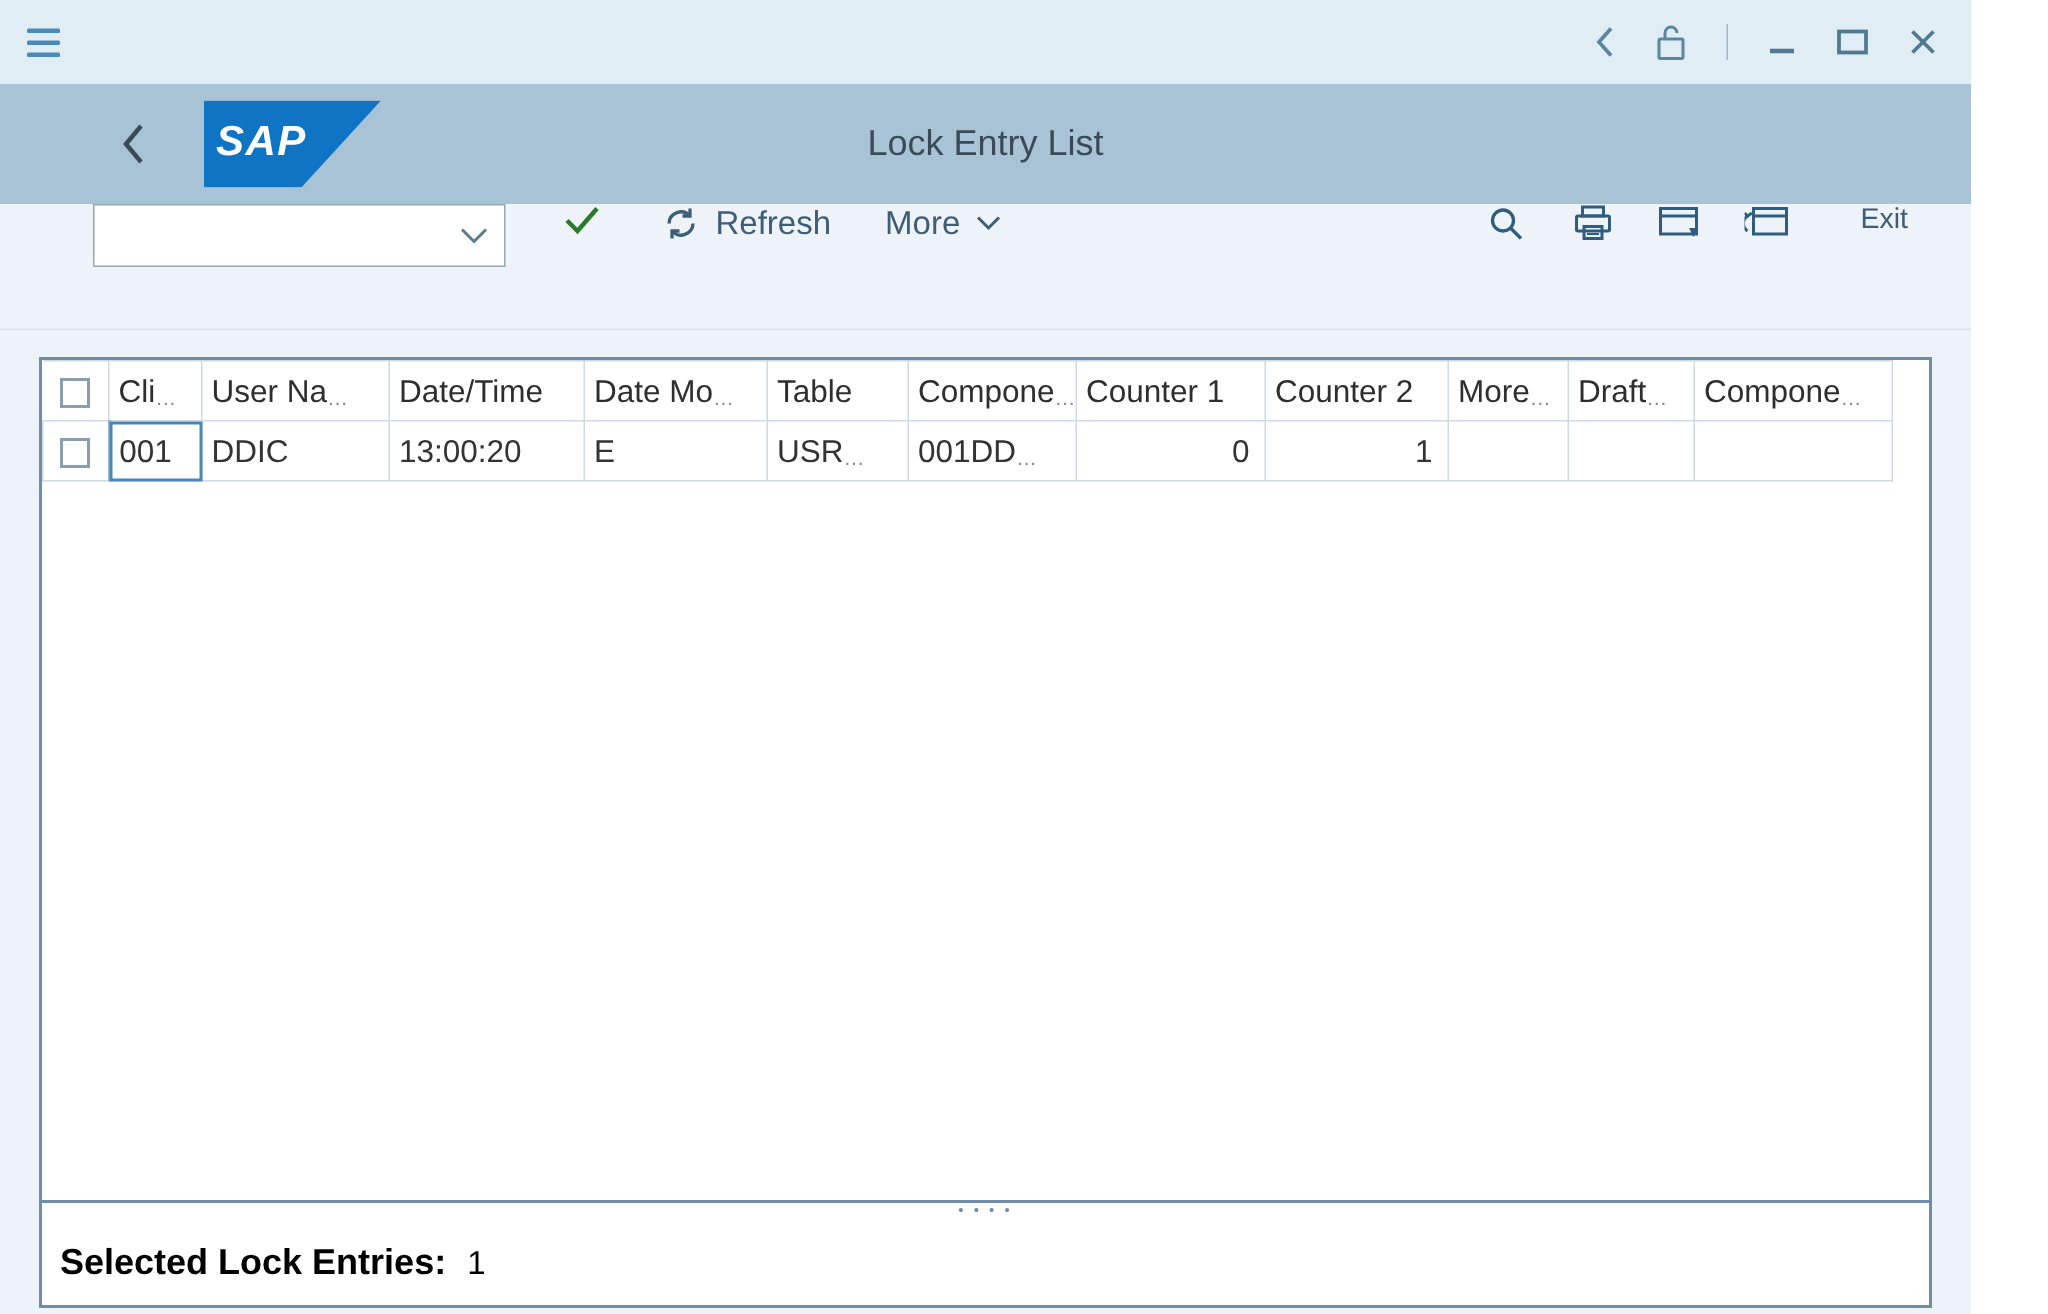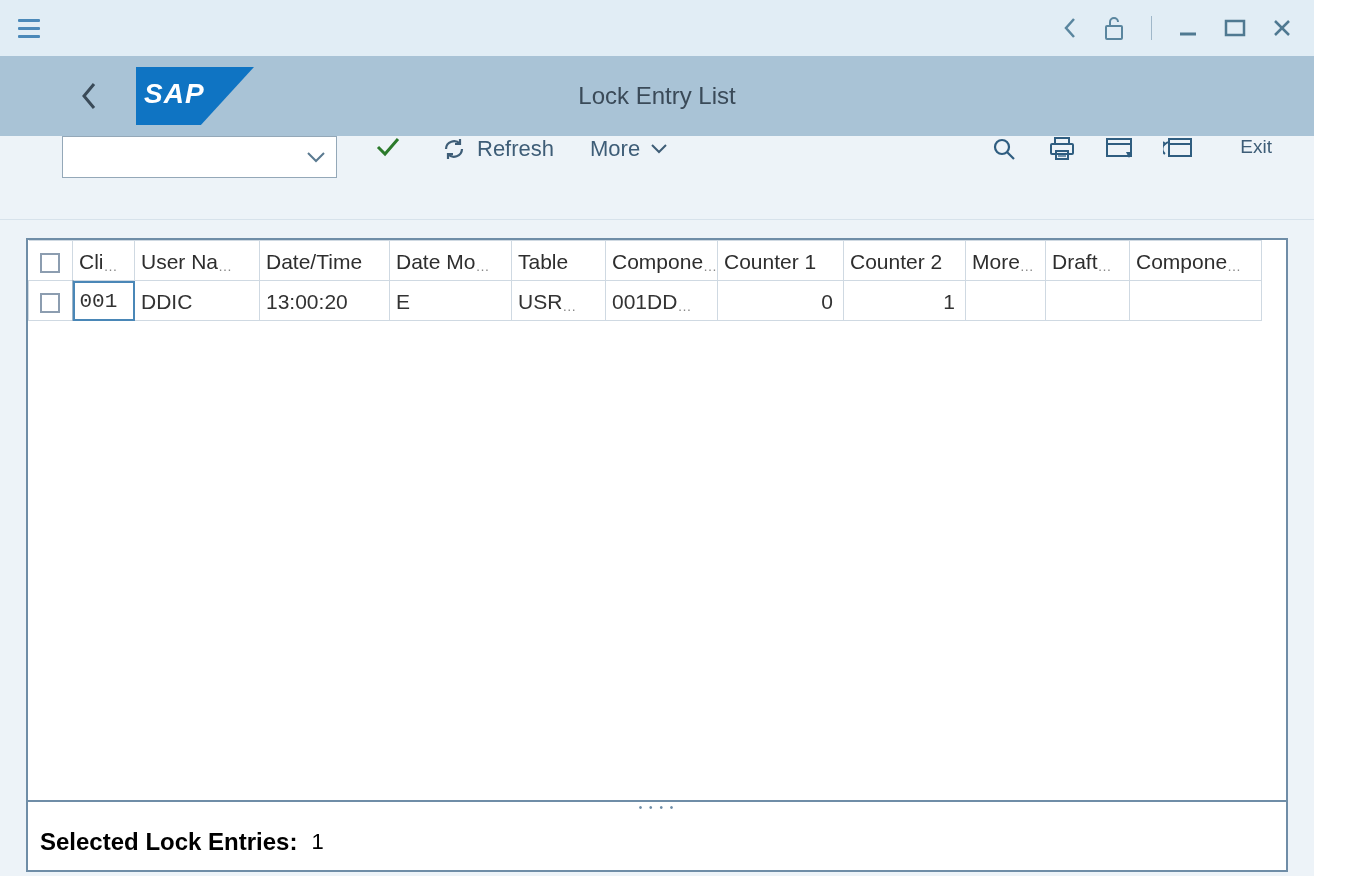--- a/index.html
+++ b/index.html
@@ -113,21 +113,21 @@
   td { height:40px; }
   .chk-cell { width:44px; text-align:center; }
   .chk { width:20px; height:20px; border:2px solid #8c9db0; display:inline-block; vertical-align:middle; cursor:pointer; background:#fff; }
   .col-client{width:62px;} .col-user{width:125px;} .col-date{width:130px;}
   .col-lock{width:122px;} .col-table{width:94px;} .col-arg{width:112px;}
   .col-c1{width:126px;} .col-c2{width:122px;} .col-cont{width:80px;}
   .col-draft{width:84px;} .col-comp{width:132px;}
   .ellip { color:#888; font-size:14px; position:relative; top:2px; }
   .num { text-align:right; padding-right:10px; }
   .cell-border { outline:2px solid #4a87b7; outline-offset:-2px; }
-  td.first-col { border-left: 2px solid #9eb4c7; font-family: Liberation Mono, monospace; }
+  td.first-col { border-left: 2px solid #9eb4c7; }
   th.chk-cell { border-left:none; }
 
   .splitter {
     height:12px; background:#fff; border-left:2px solid #6f8da7; border-right:2px solid #6f8da7;
     display:flex; justify-content:center; align-items:center;
   }
   .splitter .dots { letter-spacing:2px; color:#6f8da7; font-size:10px; line-height:1; }
 
   .status-panel {
     height:58px;

